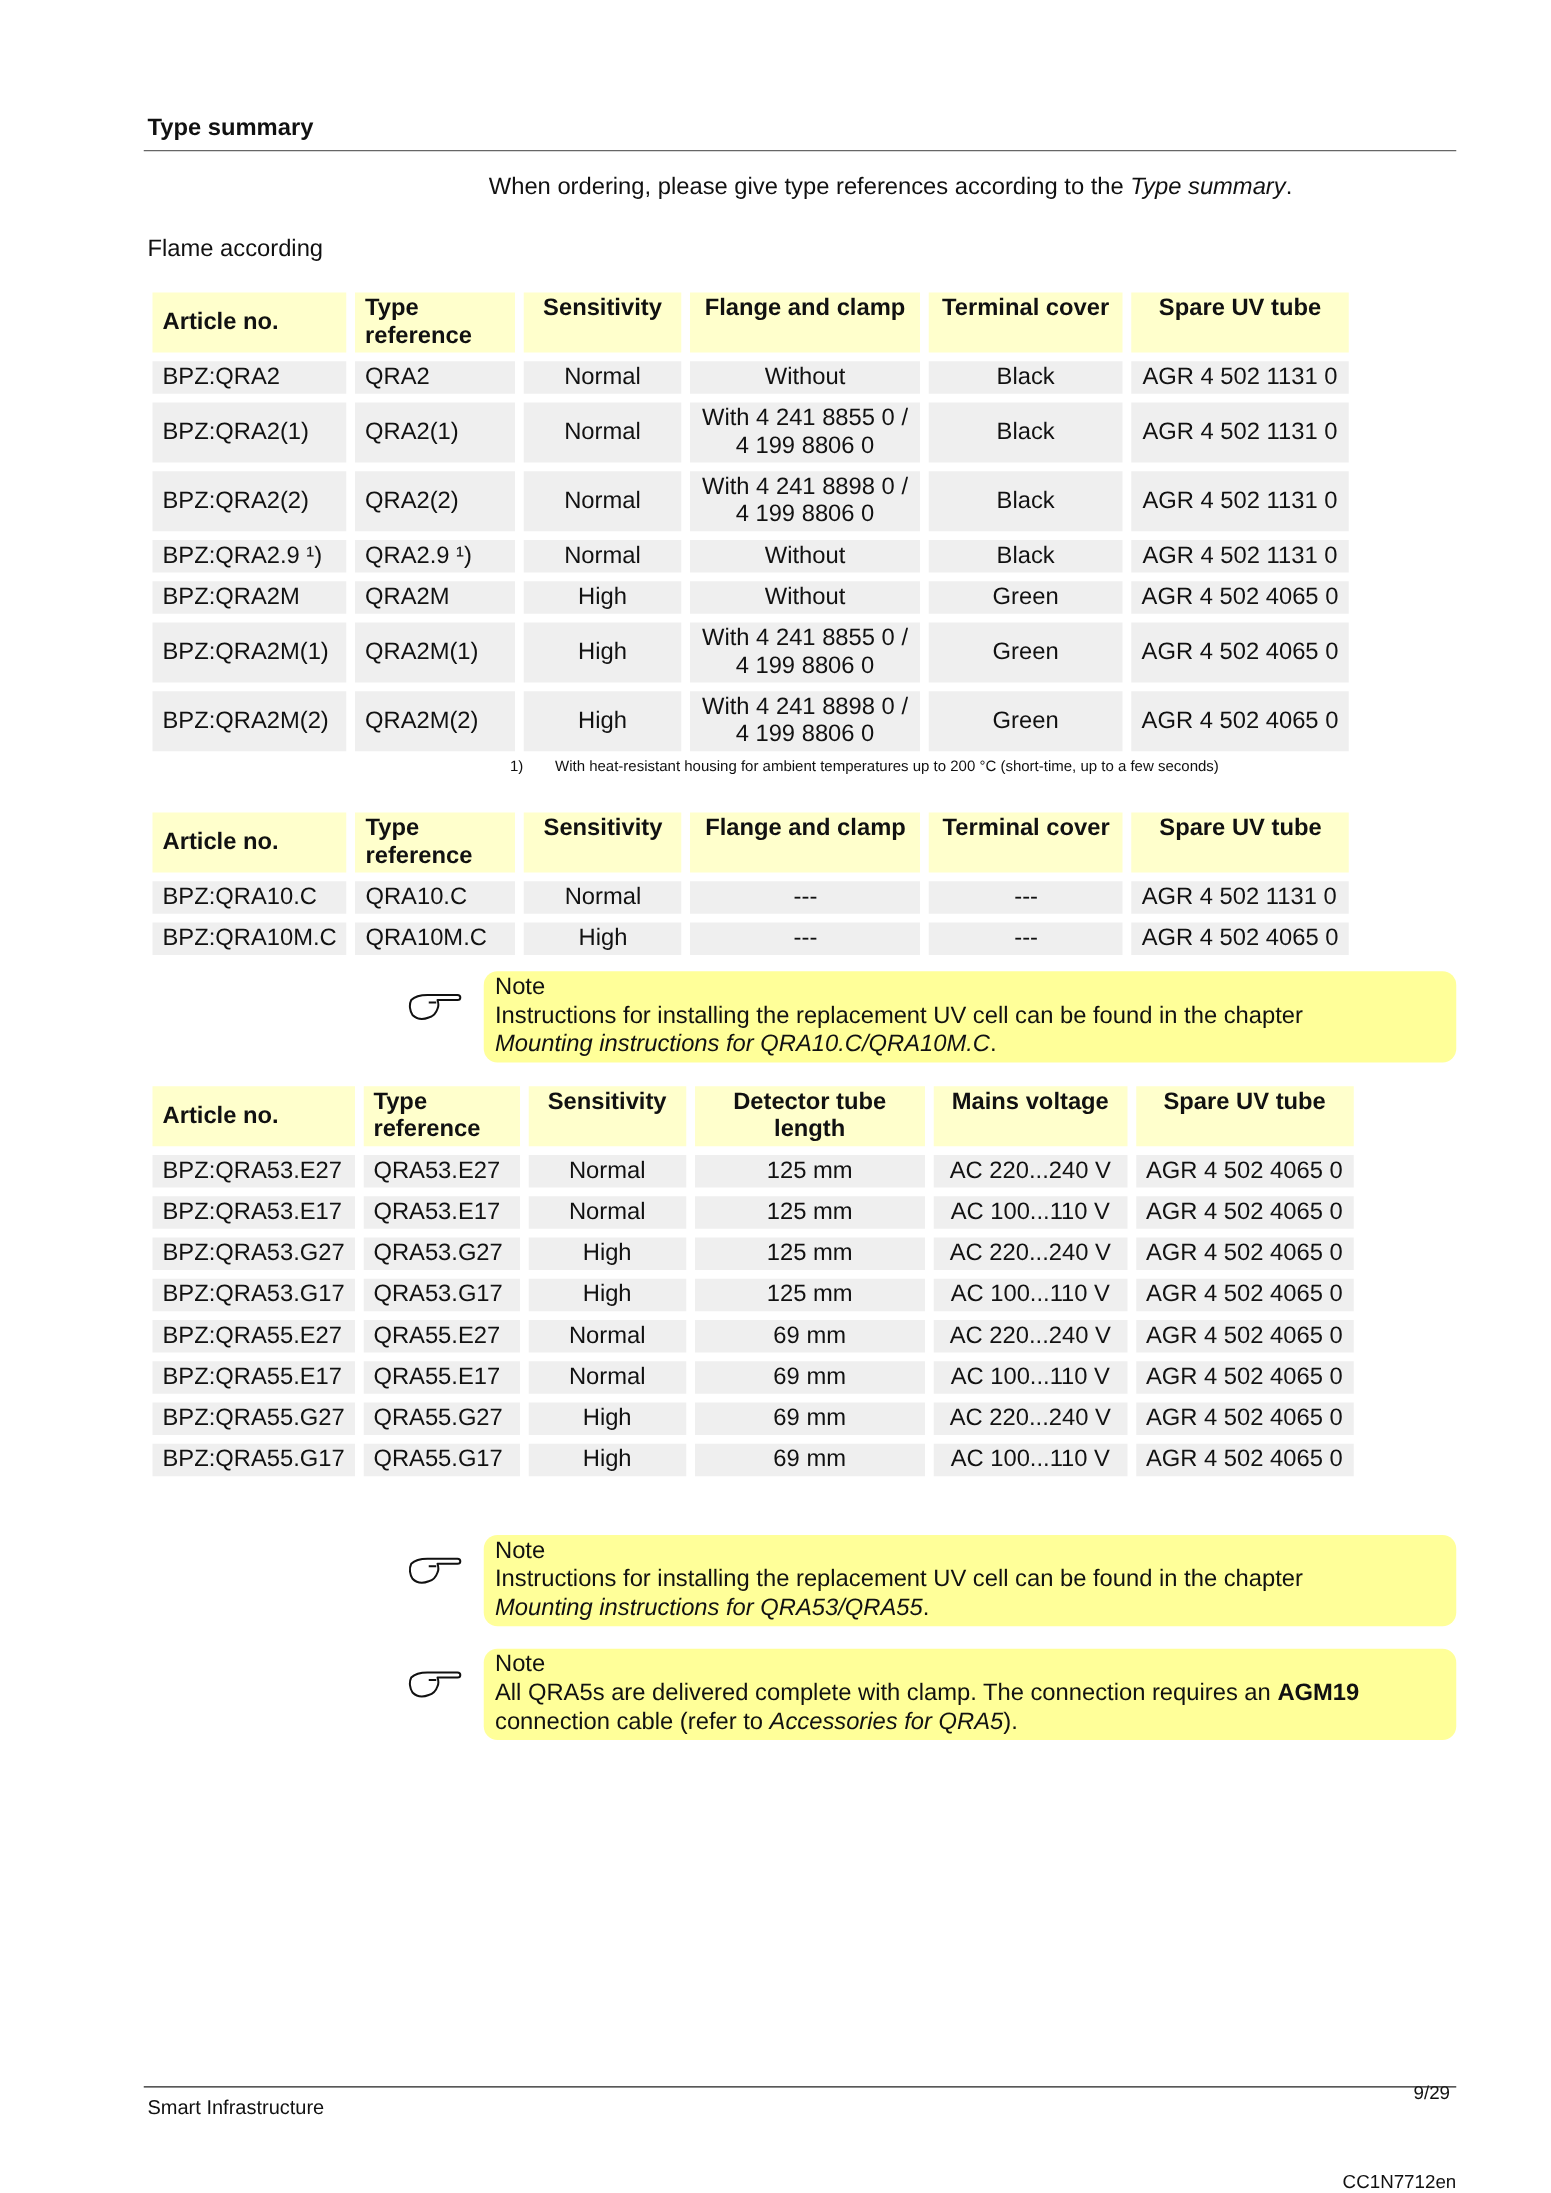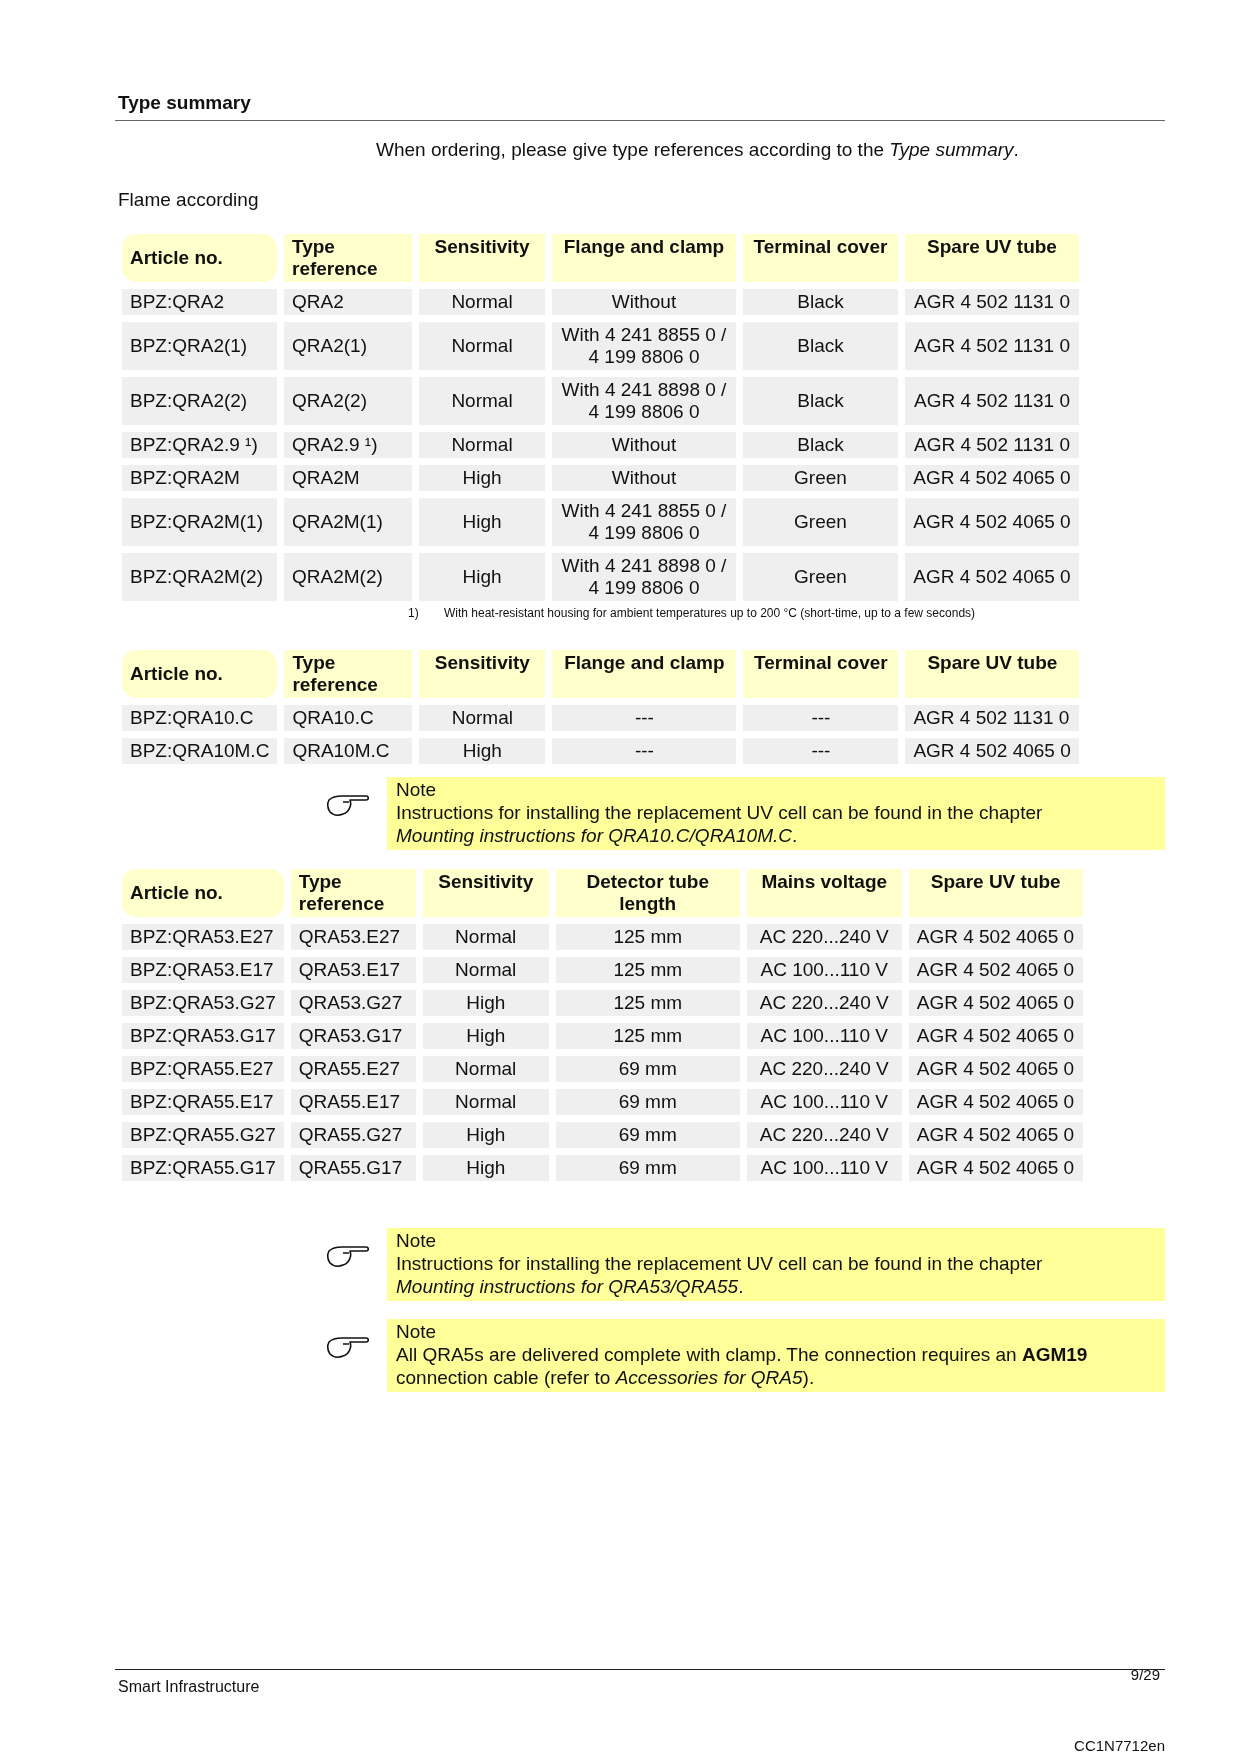--- a/index.html
+++ b/index.html
@@ -1,35 +1,35 @@
 <!DOCTYPE html>
 <html><head>
 <meta charset="utf-8">
 <style>
   html, body { margin:0; padding:0; background:#fff; }
   body { width:1241px; height:1754px; position:relative; font-family:"Liberation Sans", sans-serif; color:#111; overflow:hidden; }
   .abs { position:absolute; }
   #title { left:118px; top:92px; font-size:19px; font-weight:bold; }
   #title-rule { left:115px; top:120px; width:1050px; height:0; border-top:1.5px solid #666; }
-  #intro { left:376px; top:139px; font-size:19px; }
+  #intro { left:391px; top:139px; font-size:19px; }
   #section { left:118px; top:189px; font-size:19px; }
   table.tsum { position:absolute; left:115px; border-collapse:separate; border-spacing:7px 7px; font-size:19px; }
   table.tsum th, table.tsum td { padding:2px 8px; line-height:22px; }
   table.tsum th { background:#ffffcc; font-weight:bold; vertical-align:top; text-align:center; }
   table.tsum th.lft { text-align:left; }
-  table.tsum th.mid { vertical-align:middle;border-radius:14px; }
+  table.tsum th.mid { vertical-align:middle; }
   table.tsum td { background:#efefef; vertical-align:middle; }
   .c { text-align:center; }
   .l { text-align:left; }
   #t1 { top:227px; }
   #t2 { top:643px; }
   #t3 { top:862px; }
   #footnote { left:408px; top:606px; font-size:12px; }
   #footnote .num { display:inline-block; width:36px; }
-  .note { position:absolute; left:387px; width:778px; background:#ffff99; font-size:19px; line-height:23px; padding:1px 9px 3px 9px; box-sizing:border-box; }
+  .note { position:absolute; left:387px; width:778px; background:#ffff99; font-size:19px; line-height:23px; padding:1px 9px 3px 9px; box-sizing:border-box;border-radius:11px; }
   .hand { position:absolute; left:326px; width:44px; height:28px; }
   #note1 { top:777px; }
   #hand1 { top:790px; }
   #note2 { top:1228px; }
   #hand2 { top:1241px; }
   #note3 { top:1319px; }
   #hand3 { top:1332px; }
   #pagenum { right:81px; top:1642px; font-size:15px;margin-top:24px; }
   #footer-rule { left:115px; top:1669px; width:1050px; border-top:1.5px solid #222; }
   #company { left:118px; top:1678px; font-size:16px; }

